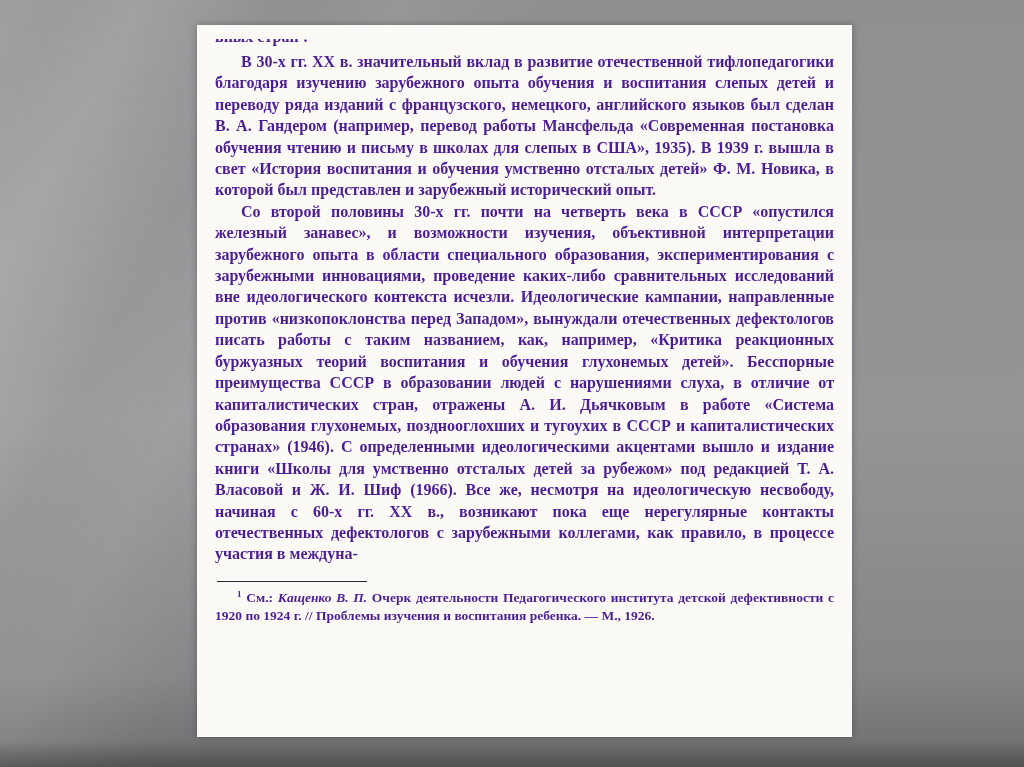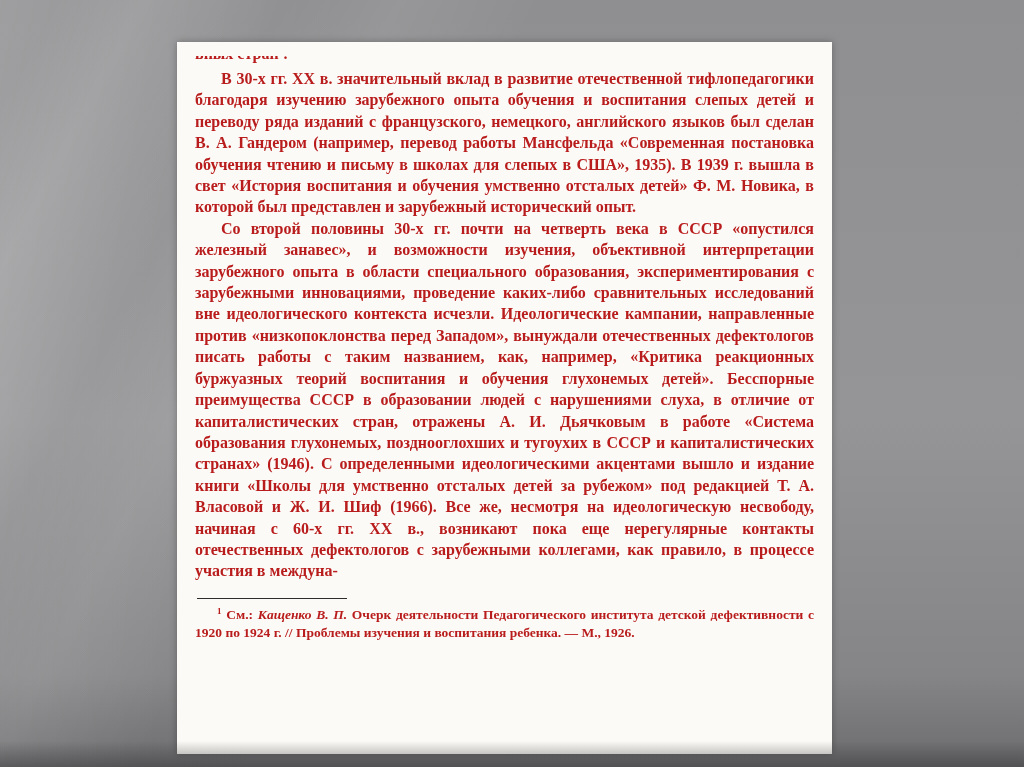--- a/index.html
+++ b/index.html
@@ -12,28 +12,27 @@
       linear-gradient(100deg, rgba(255,255,255,0.14) 0%, rgba(255,255,255,0.05) 14%, transparent 30%),
       linear-gradient(118deg, transparent 4%, rgba(255,255,255,0.10) 10%, transparent 20%, rgba(255,255,255,0.07) 28%, transparent 38%),
       linear-gradient(180deg, #8f8e90 0%, #959496 55%, #858486 88%, #6c6b6d 100%);
   }
   .bottom-band{
     position:absolute;left:0;right:0;bottom:0;height:26px;
     background:linear-gradient(180deg, rgba(70,69,71,0.0), rgba(60,59,61,0.55));
   }
   .page{
     position:absolute;
-    left:177px; top:25px;
+    left:197px; top:25px;
     width:655px; height:712px;
     background:#fbfaf6;
     box-shadow:0 0 7px rgba(0,0,0,0.28);
     box-sizing:border-box;
     padding:14px 18px 0 18px;
-    color:#b91c1c;
-    margin-top:17px;
+    color:#4c1d95;
   }
   .body-text{
     font-size:16px;
     line-height:21.4px;
     font-weight:bold;
     text-align:justify;
   }
   .clipped{
     height:9px; overflow:hidden; margin-bottom:3px;
   }

